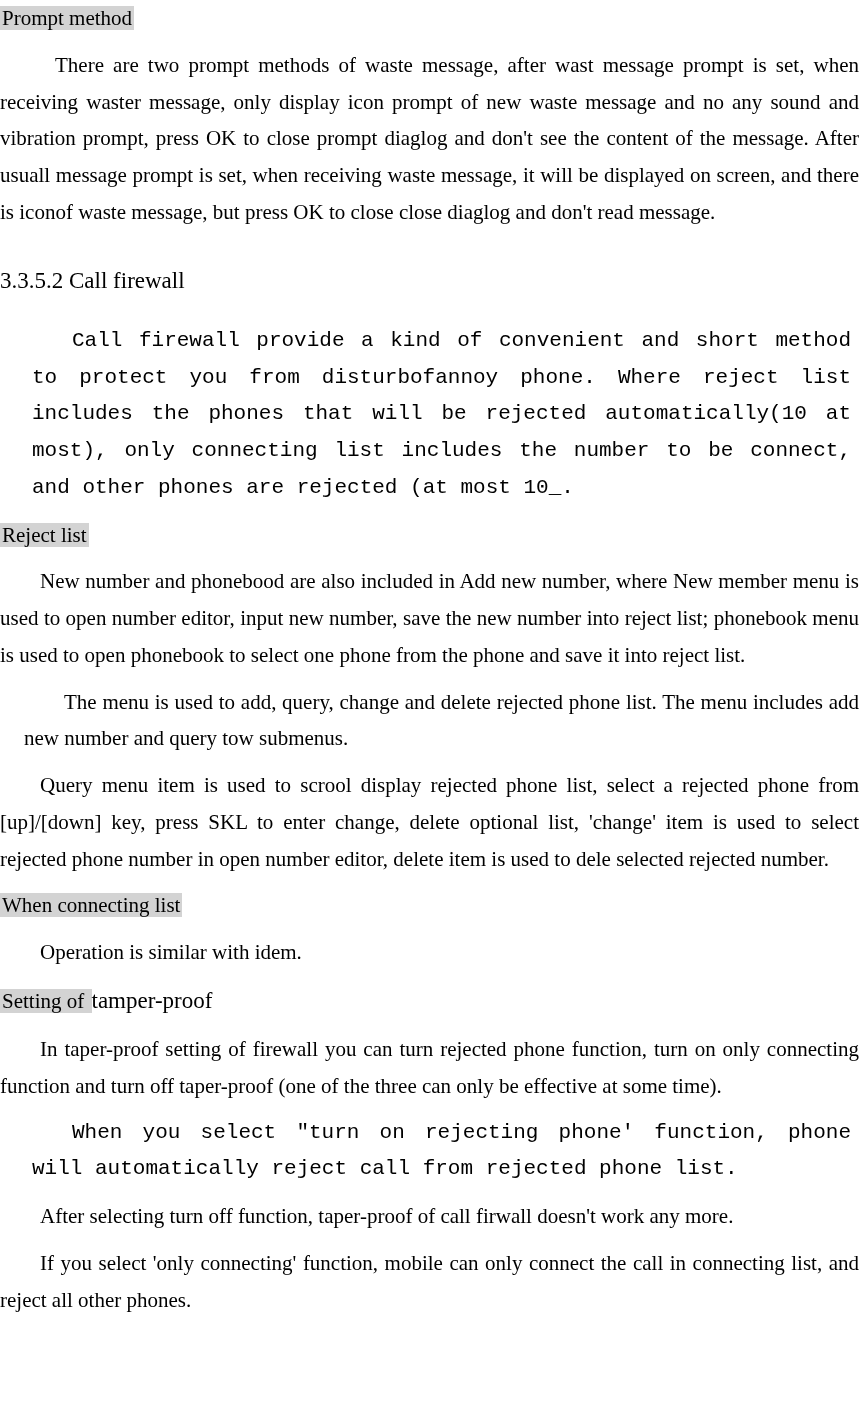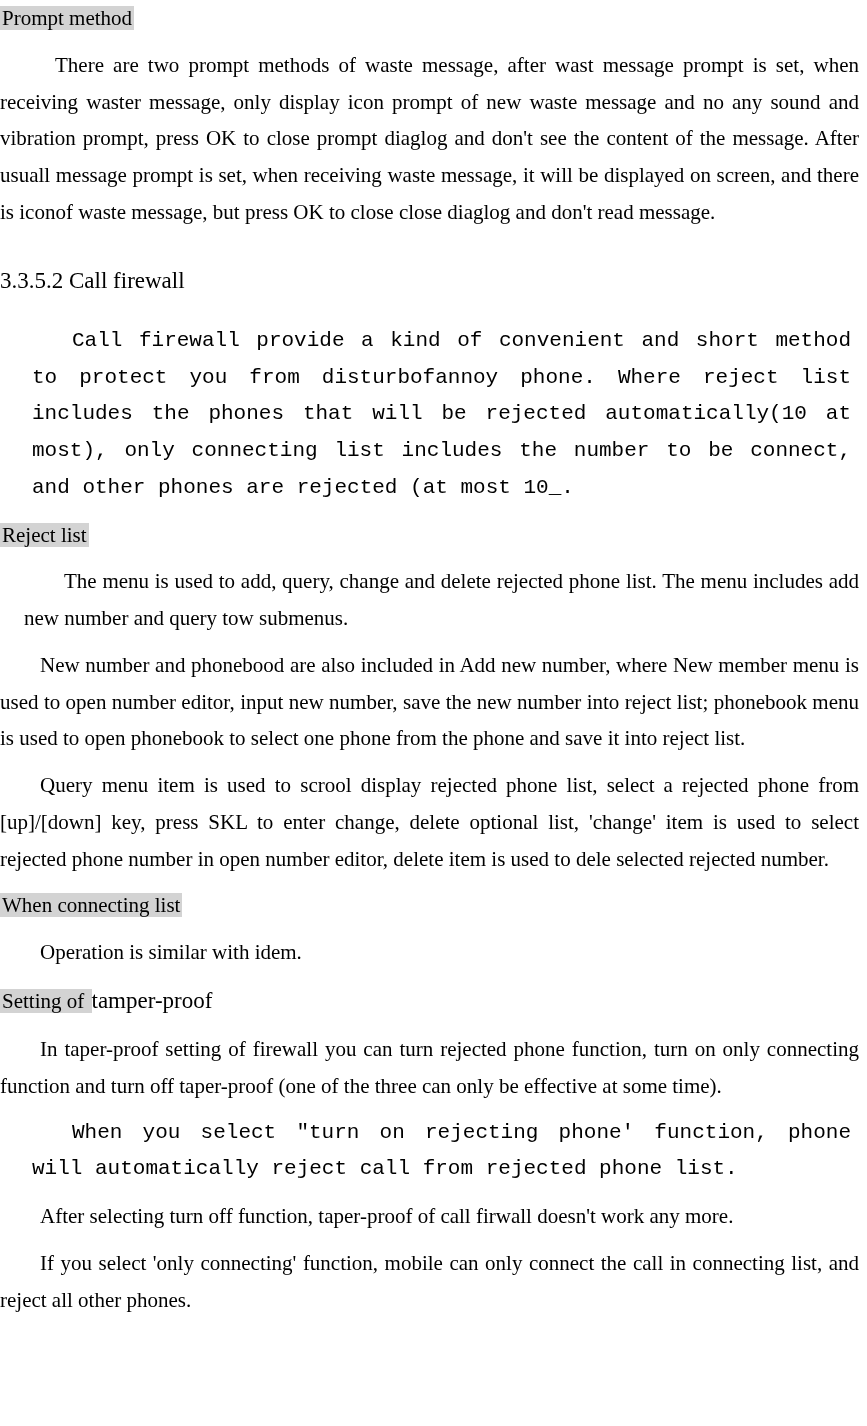--- a/index.html
+++ b/index.html
@@ -63,23 +63,23 @@
   <div class="para indent-large">There are two prompt methods of waste message, after wast message prompt is set, when receiving waster message, only display icon prompt of new waste message and no any sound and vibration prompt, press OK to close prompt diaglog and don't see the content of the message. After usuall message prompt is set, when receiving waste message, it will be displayed on screen, and there is iconof waste message, but press OK to close close diaglog and don't read message.</div>
 
   <div class="heading-sub">3.3.5.2 Call firewall</div>
 
   <div class="para first-indent inset">Call firewall provide a kind of convenient and short method to protect you from disturbofannoy phone. Where reject list includes the phones that will be rejected automatically(10 at most), only connecting list includes the number to be connect, and other phones are rejected (at most 10_.</div>
 
   <div>
     <span class="hl">Reject list  </span>
   </div>
 
+  <div class="para first-indent">New number and phonebood are also included in Add new number, where New member menu is used to open number editor, input new number, save the new number into reject list; phonebook menu is used to open phonebook to select one phone from the phone and save it into reject list.</div>
+
   <div class="para first-indent inset2">The menu is used to add, query, change and delete rejected phone list. The menu includes add new number and query tow submenus.</div>
-
-  <div class="para first-indent">New number and phonebood are also included in Add new number, where New member menu is used to open number editor, input new number, save the new number into reject list; phonebook menu is used to open phonebook to select one phone from the phone and save it into reject list.</div>
 
   <div class="para first-indent">Query menu item is used to scrool display rejected phone list, select a rejected phone from [up]/[down] key, press SKL to enter change, delete optional list, 'change' item is used to select rejected phone number in open number editor, delete item is used to dele selected rejected number.</div>
 
   <div>
     <span class="hl">When connecting list</span>
   </div>
 
   <div class="para first-indent">Operation is similar with idem.</div>
 
   <div>

